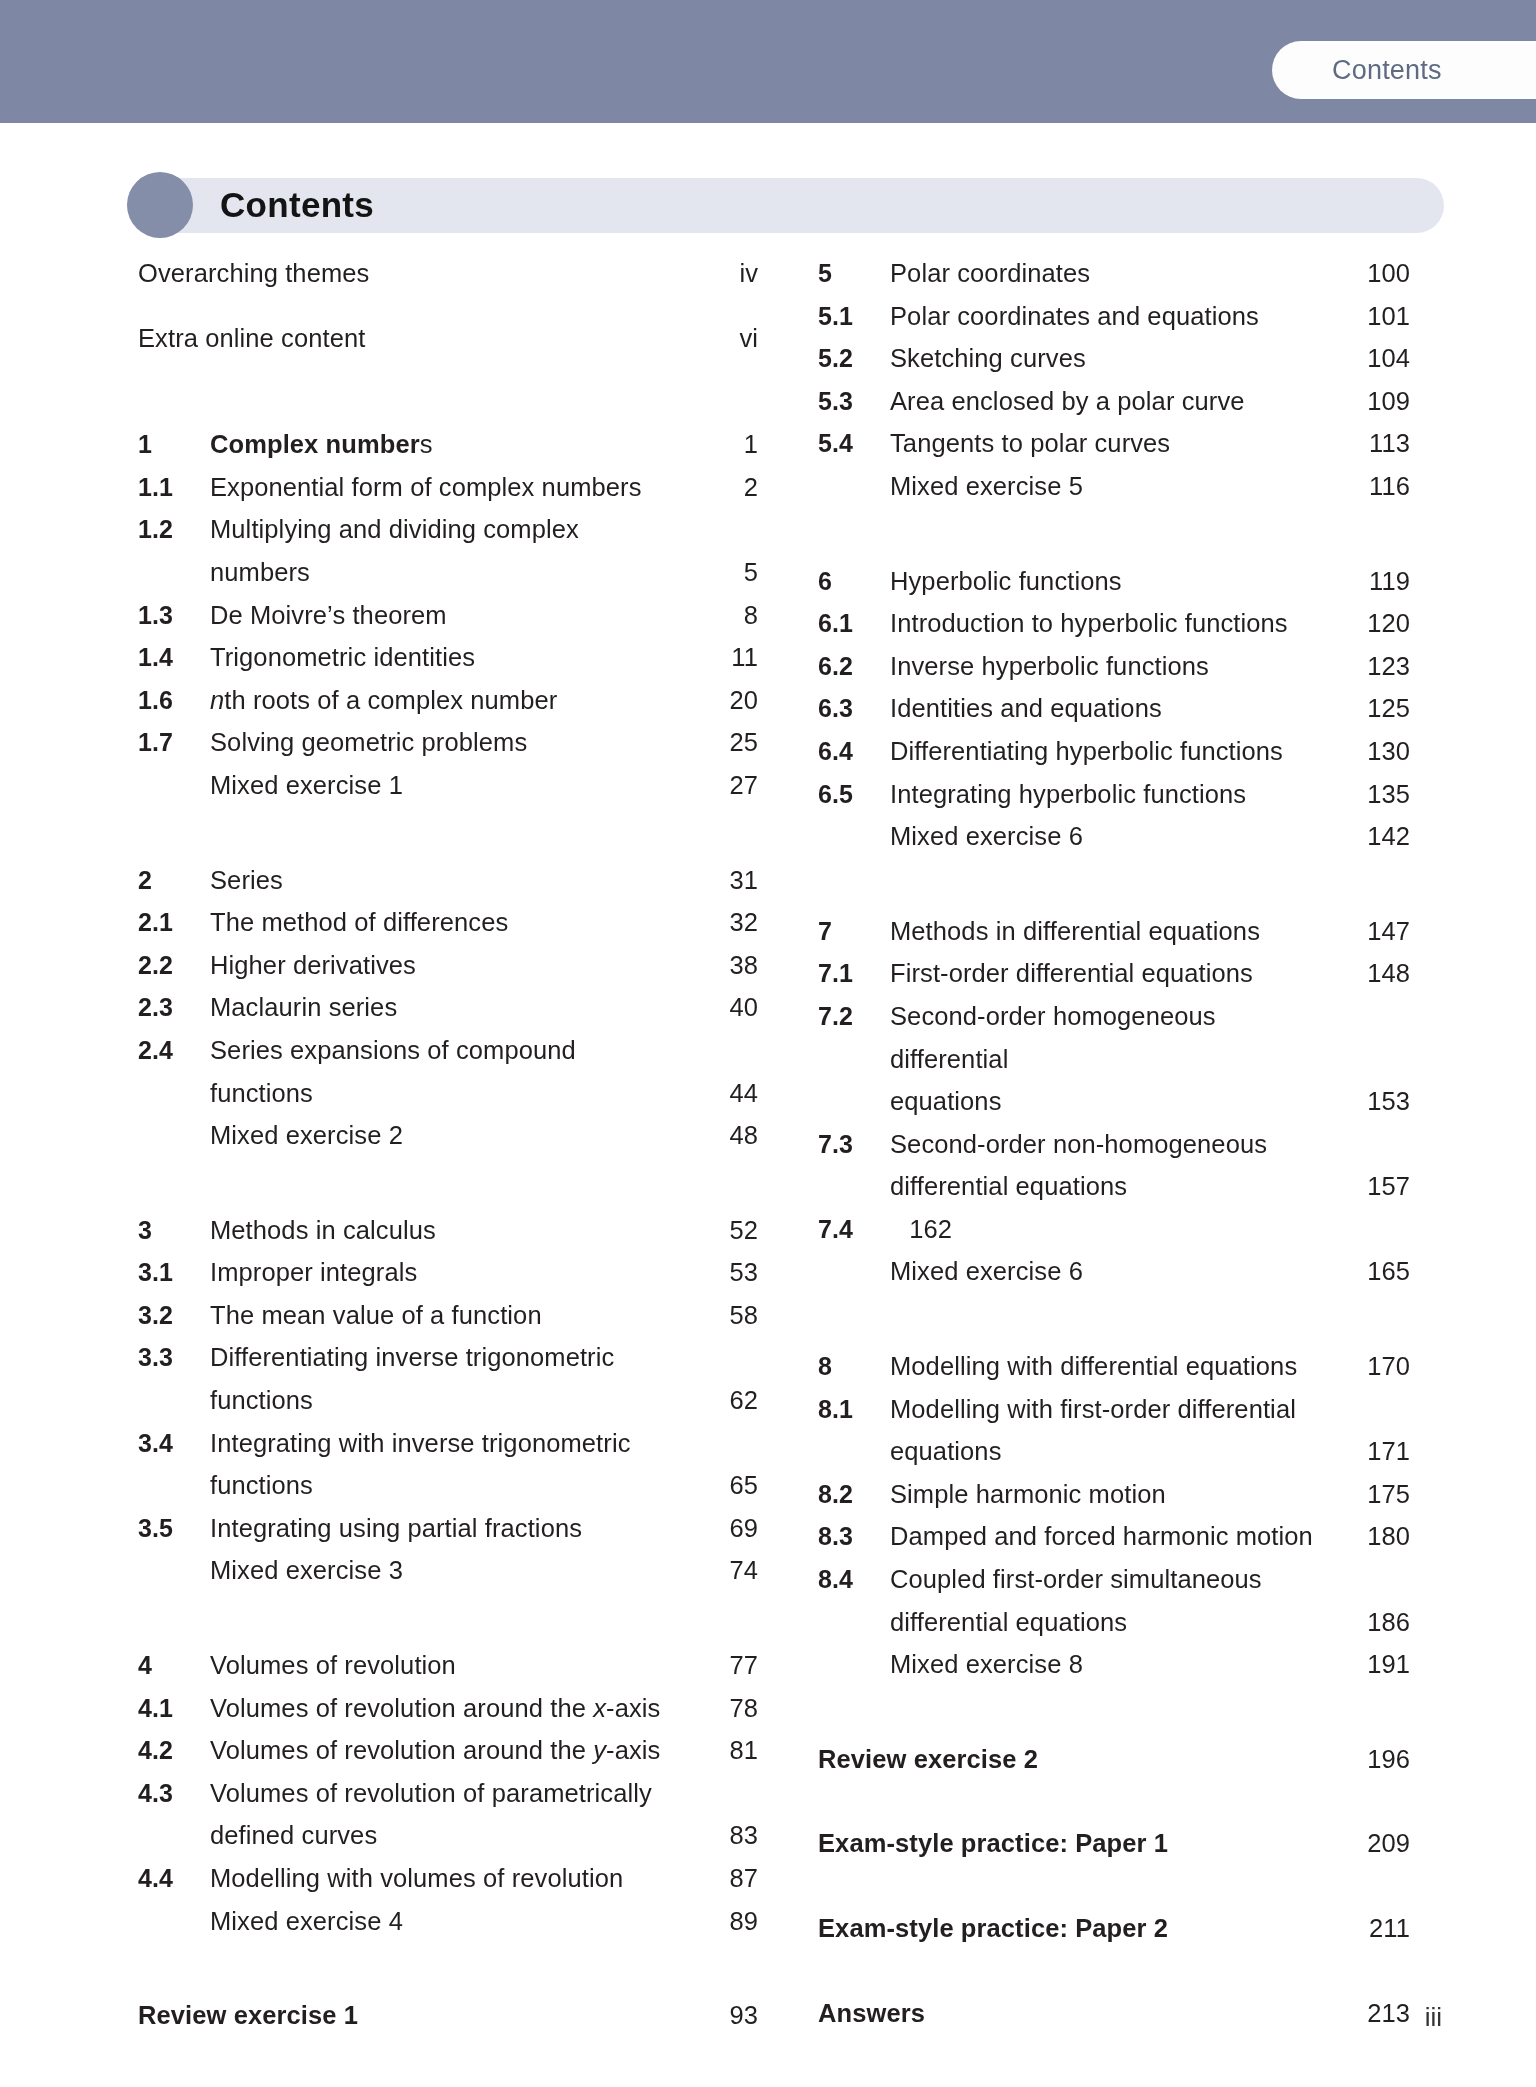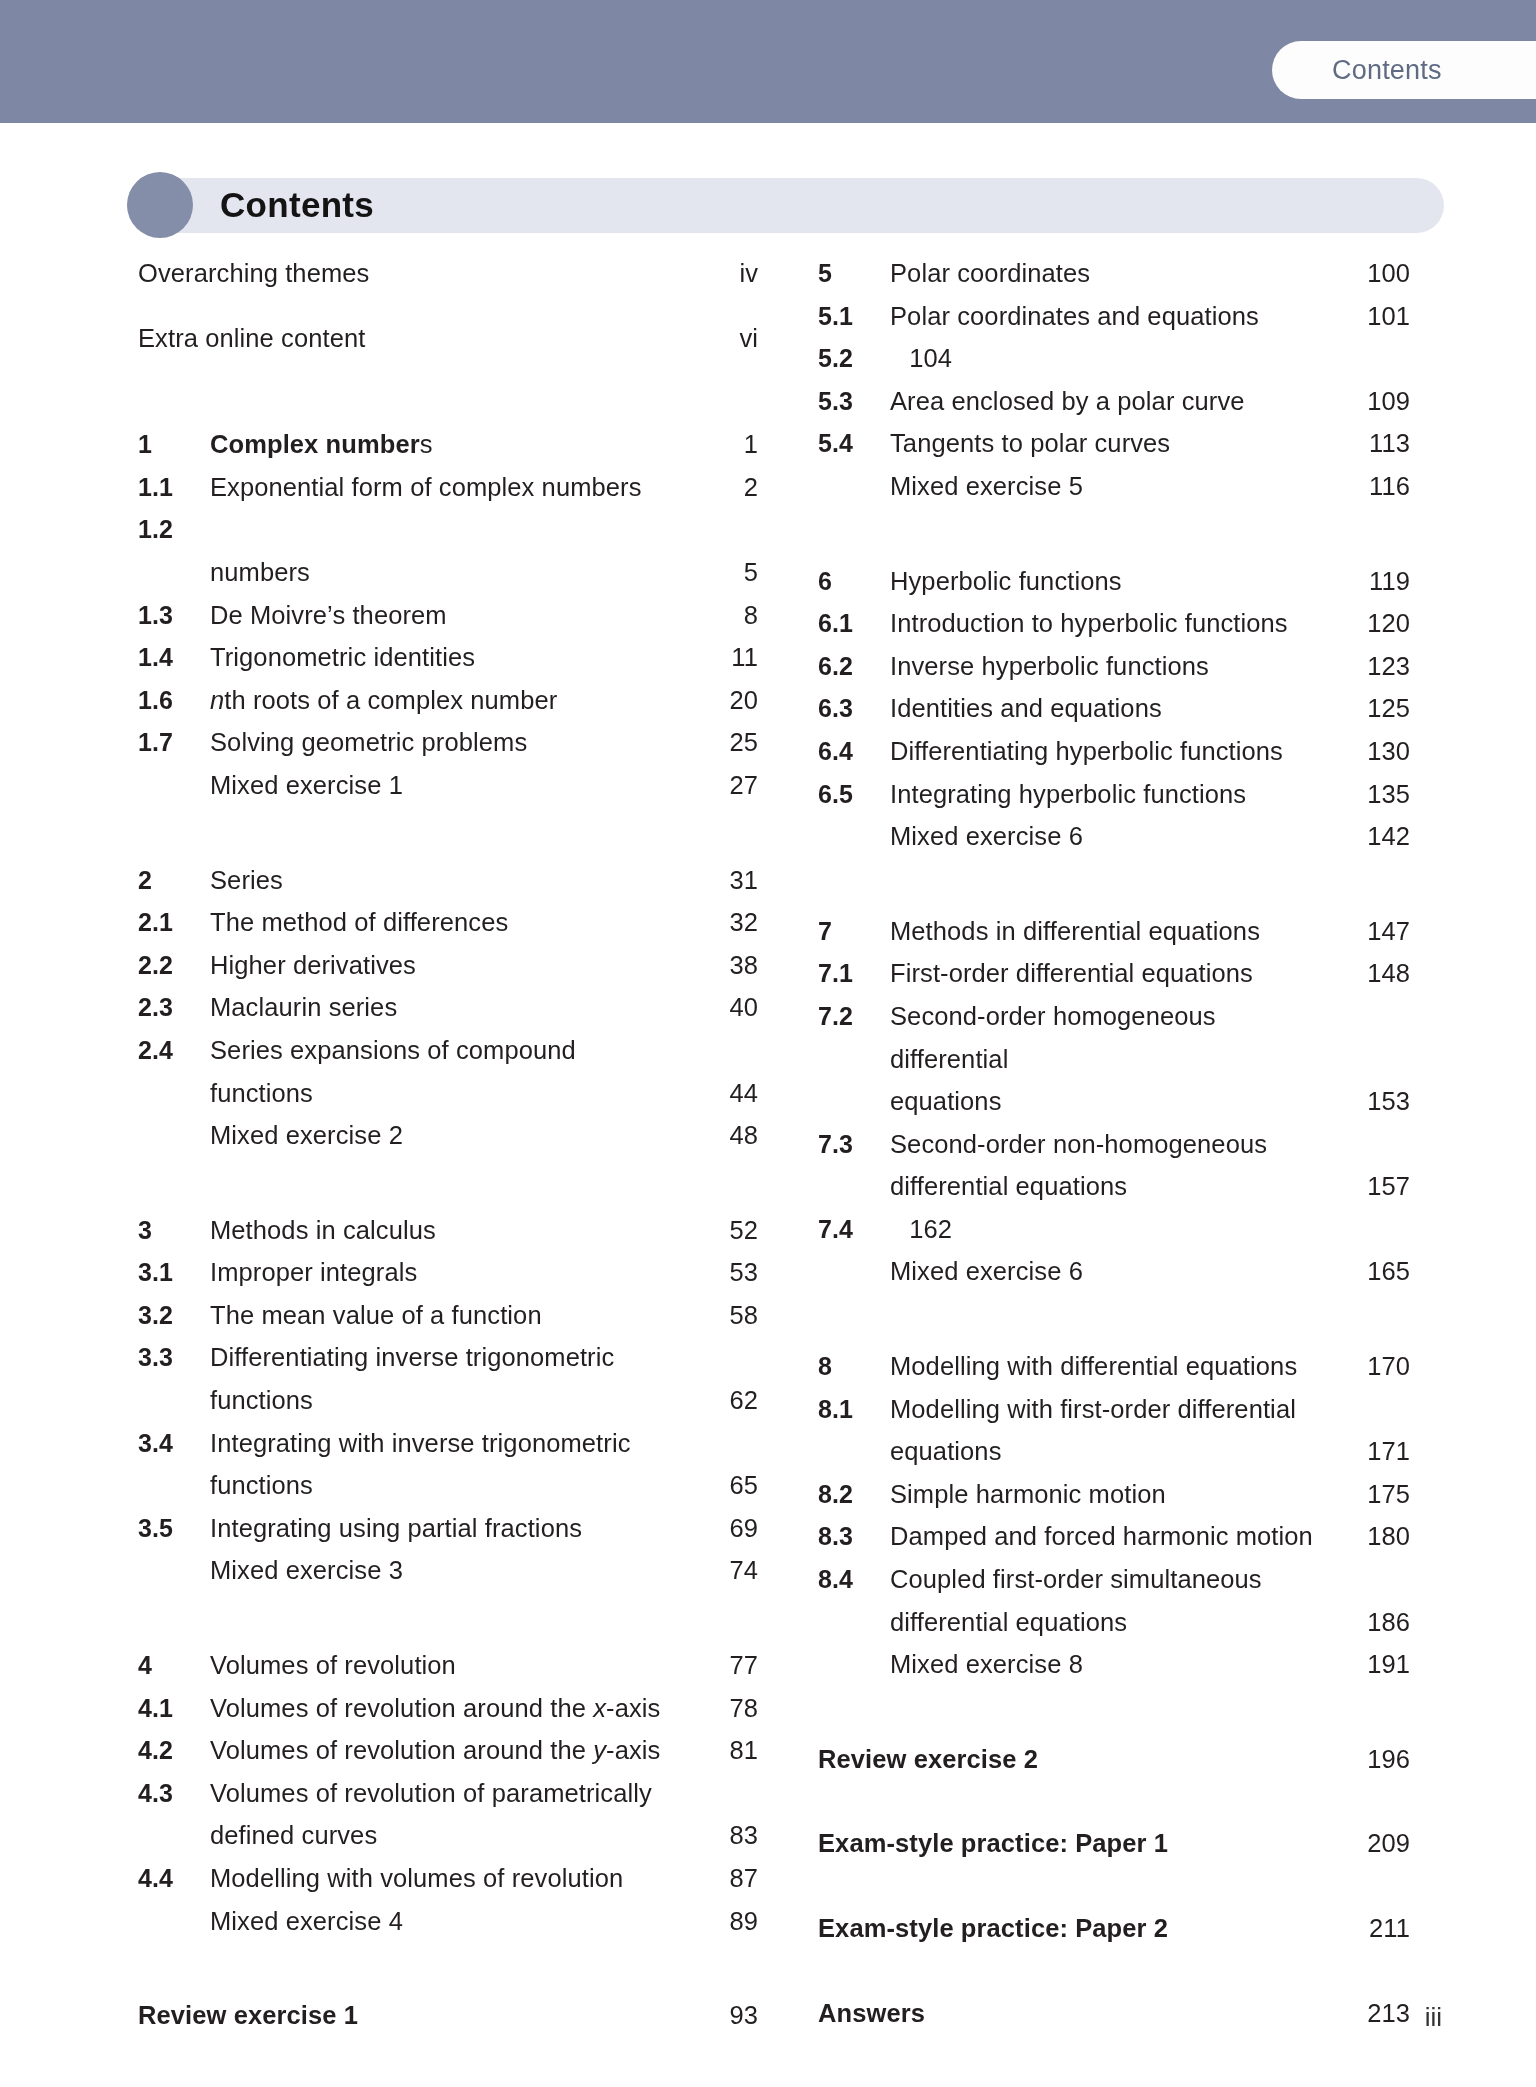--- a/index.html
+++ b/index.html
@@ -178,20 +178,21 @@
         <span class="title bold"><b>Complex number</b>s</span>
         <span class="pg">1</span>
       </div>
       <div class="row">
         <span class="num">1.1</span>
         <span class="title">Exponential form of complex numbers</span>
         <span class="pg">2</span>
       </div>
       <div class="row">
         <span class="num">1.2</span>
+        <span class="title">Multiplying and dividing complex</span>
         <span class="pg"></span>
       </div>
       <div class="row cont">
         <span class="num">1.2</span>
         <span class="title">numbers</span>
         <span class="pg">5</span>
       </div>
       <div class="row">
         <span class="num">1.3</span>
         <span class="title">De Moivre’s theorem</span>
@@ -349,20 +350,21 @@
         <span class="title bold">Polar coordinates</span>
         <span class="pg">100</span>
       </div>
       <div class="row">
         <span class="num">5.1</span>
         <span class="title">Polar coordinates and equations</span>
         <span class="pg">101</span>
       </div>
       <div class="row">
         <span class="num">5.2</span>
+        <span class="title">Sketching curves</span>
         <span class="pg">104</span>
       </div>
       <div class="row">
         <span class="num">5.3</span>
         <span class="title">Area enclosed by a polar curve</span>
         <span class="pg">109</span>
       </div>
       <div class="row">
         <span class="num">5.4</span>
         <span class="title">Tangents to polar curves</span>

